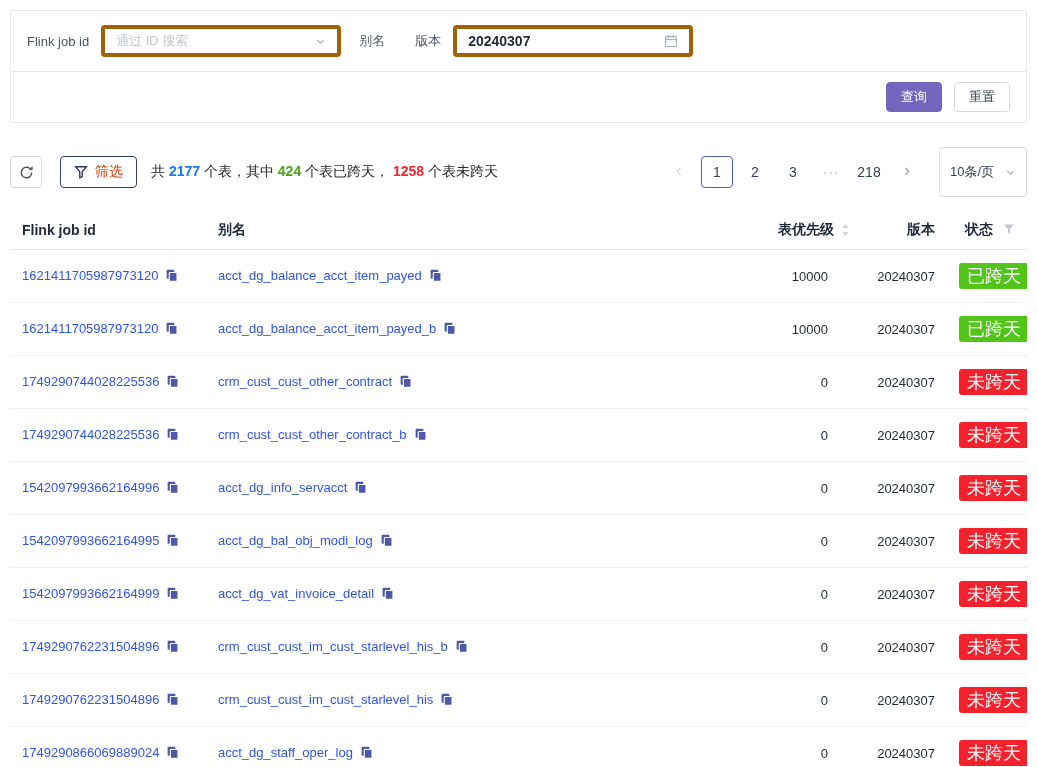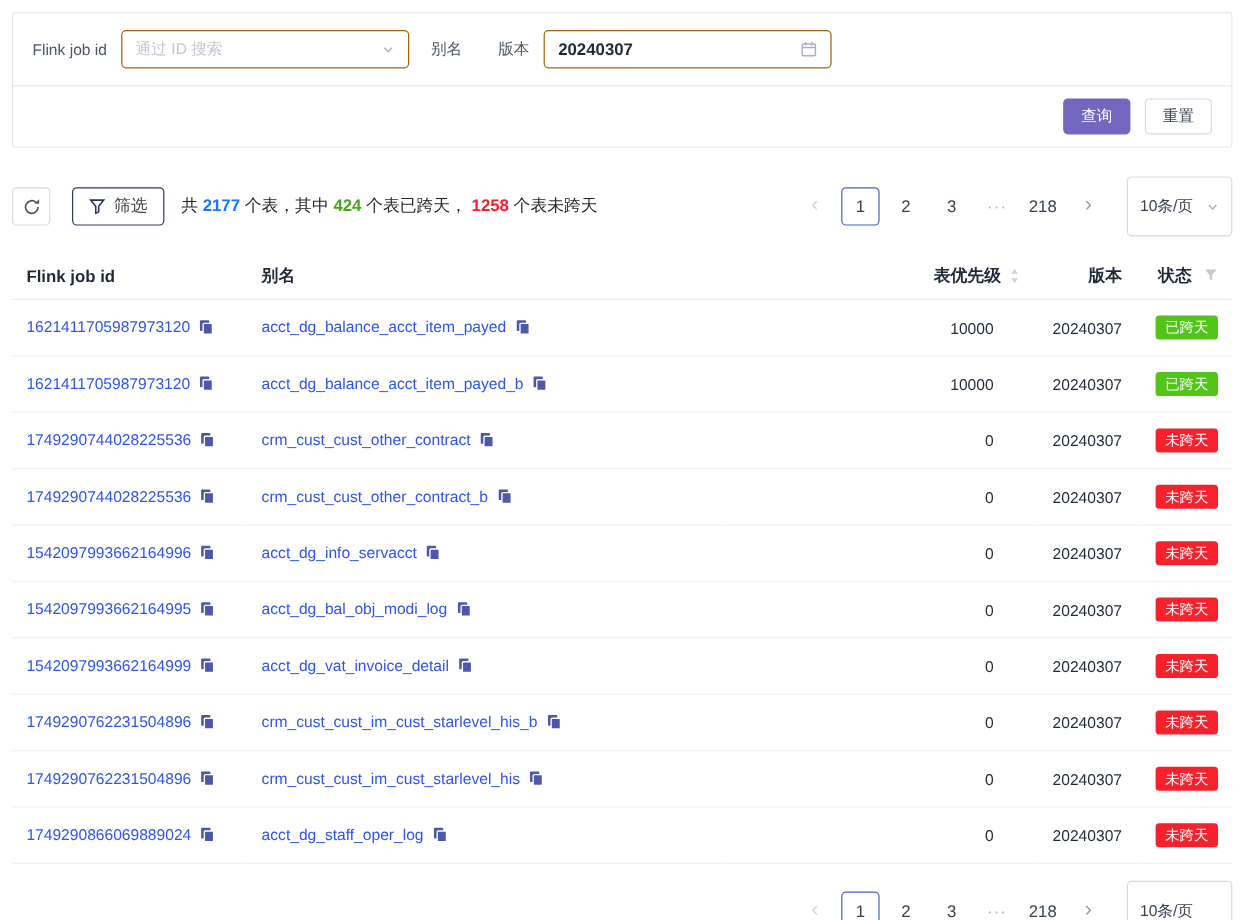--- a/index.html
+++ b/index.html
@@ -7,36 +7,36 @@
     font-family:"Liberation Sans","DejaVu Sans",sans-serif; color:#262626; }
   .page { padding:10px 10px 0; }
 
   
   .filter-panel { border:1px solid #e6e8ec; border-radius:2px; background:#fff; }
   .panel-title { padding:11px 16px; font-size:13px; color:#374151; border-bottom:1px solid #e6e8ec; }
   .panel-filters { display:flex; align-items:center; padding:14px 16px; }
   .field { display:flex; align-items:center; }
   .field + .field { margin-left:18px; }
   .field > label { font-size:13px; color:#4b5563; margin-right:12px; white-space:nowrap; }
-  .control { width:240px; height:32px; border:1px solid #a16207; border-radius:4px; background:#fff;
+  .control { width:240px; height:32px; border:4px solid #a16207; border-radius:4px; background:#fff;
     display:flex; align-items:center; justify-content:space-between; padding:0 11px; cursor:pointer; }
   .control .placeholder { font-size:13px; color:#c1c6cf; }
   .control .value { font-size:14px; color:#1f2937; font-weight:700; }
   .panel-actions { display:flex; justify-content:flex-end; align-items:center; gap:12px;
     padding:10px 16px; border-top:1px solid #e6e8ec; }
   .btn { height:30px; padding:0 14px; border-radius:4px; font-size:13px; cursor:pointer; font-family:inherit; }
   .btn-primary { background:#7366be; border:1px solid #7366be; color:#fff; }
   .btn-default { background:#fff; border:1px solid #d5d9e0; color:#374151; }
 
   
   .toolbar { margin-top:24px; display:flex; align-items:center; }
   .icon-btn { width:32px; height:32px; border:1px solid #d5d9e0; border-radius:4px; background:#fff;
     display:flex; align-items:center; justify-content:center; cursor:pointer; }
   .filter-btn { margin-left:18px; height:32px; padding:0 13px; border:1.5px solid #2f3c64; border-radius:4px;
-    background:#fff; display:flex; align-items:center; gap:7px; font-size:14px; color:#404040;
+    background:#fff; display:flex; align-items:center; gap:7px; font-size:14px; color:#c2410c;
     cursor:pointer; font-family:inherit; }
   .summary { margin-left:14px; font-size:14px; color:#262626; white-space:nowrap; }
   .summary .sum-blue  { color:#1677ff; font-weight:700; }
   .summary .sum-green { color:#45a716; font-weight:700; }
   .summary .sum-red   { color:#f5222d; font-weight:700; }
 
   
   .pager { display:flex; align-items:center; gap:6px; }
   .toolbar .pager { margin-left:auto; }
   .page-item { min-width:32px; height:32px; border:none; background:transparent; border-radius:4px;
@@ -57,21 +57,21 @@
   .data-table td { font-size:13px; color:#1f2937; padding:13px 12px; border-bottom:1px solid #eef0f3;
     white-space:nowrap; overflow:hidden; }
   th.col-priority-h { text-align:right; }
   td.col-priority { text-align:right; padding-right:34px; font-weight:500; }
   th.col-version, td.col-version { text-align:right; }
   th.col-status, td.col-status { text-align:right; }
   th .sort-icon { vertical-align:-3px; margin-left:3px; }
   th .filter-funnel { vertical-align:-1px; margin-left:6px; cursor:pointer; }
   .link { color:#2f54eb; text-decoration:none; cursor:pointer; }
   .copy { margin-left:7px; cursor:pointer; display:inline-block; vertical-align:-2px; }
-  .badge { display:inline-block; padding:4px 8px; border-radius:3px; font-size:12px; color:#fff; line-height:1; }
+  .badge { display:inline-block; padding:4px 8px; border-radius:3px; font-size:18px; color:#fff; line-height:1; }
   .badge.success { background:#52c41a; }
   .badge.danger  { background:#f5222d; }
 
   .footer-bar { display:flex; justify-content:flex-end; align-items:center; margin-top:14px; padding-bottom:10px; }
 </style>
 </head>
 <body>
 
 <div class="page">
 

